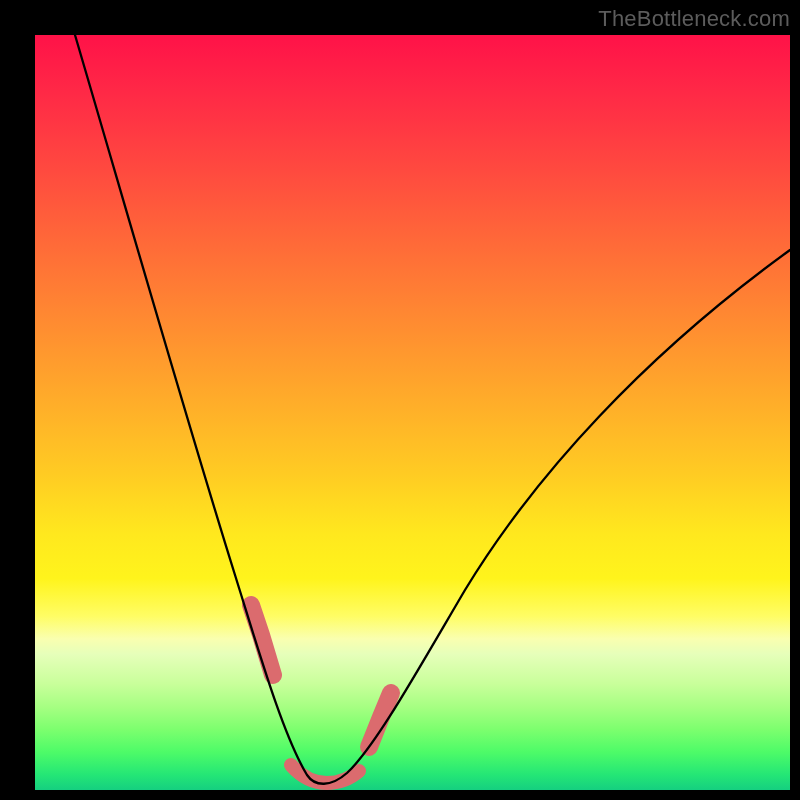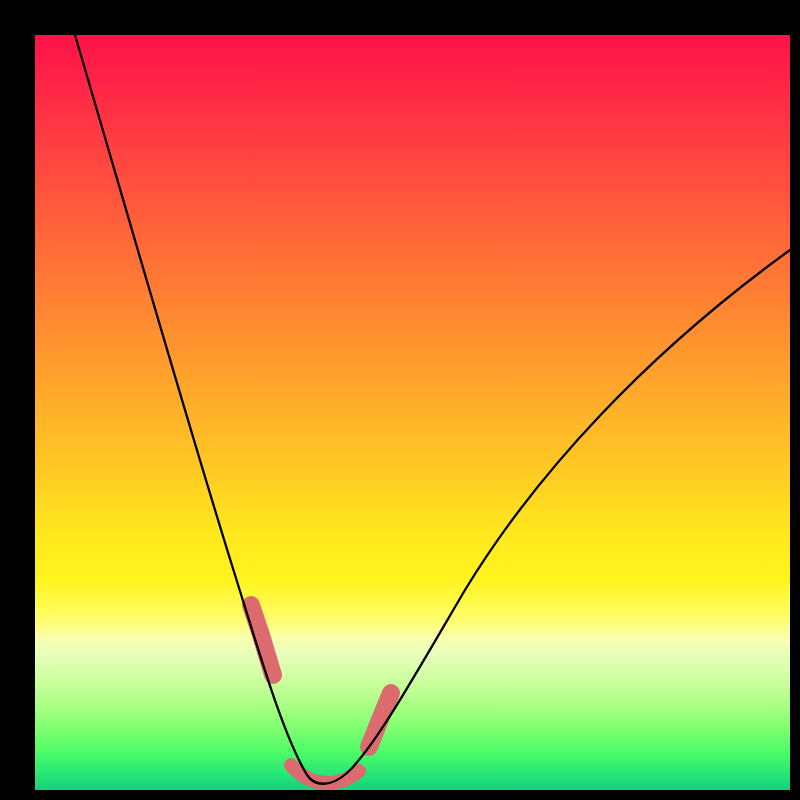--- a/index.html
+++ b/index.html
@@ -105,13 +105,14 @@
       <path class="main" d="M 40 0
                C 90 170, 150 380, 200 540
                C 225 620, 248 700, 272 740
                C 280 752, 296 752, 312 738
                C 340 712, 380 640, 430 555
                C 500 440, 610 320, 755 215"></path>
     </svg>
 
   </div>
 
+  <div class="watermark">TheBottleneck.com</div>
 </div>
 
 </body></html>

